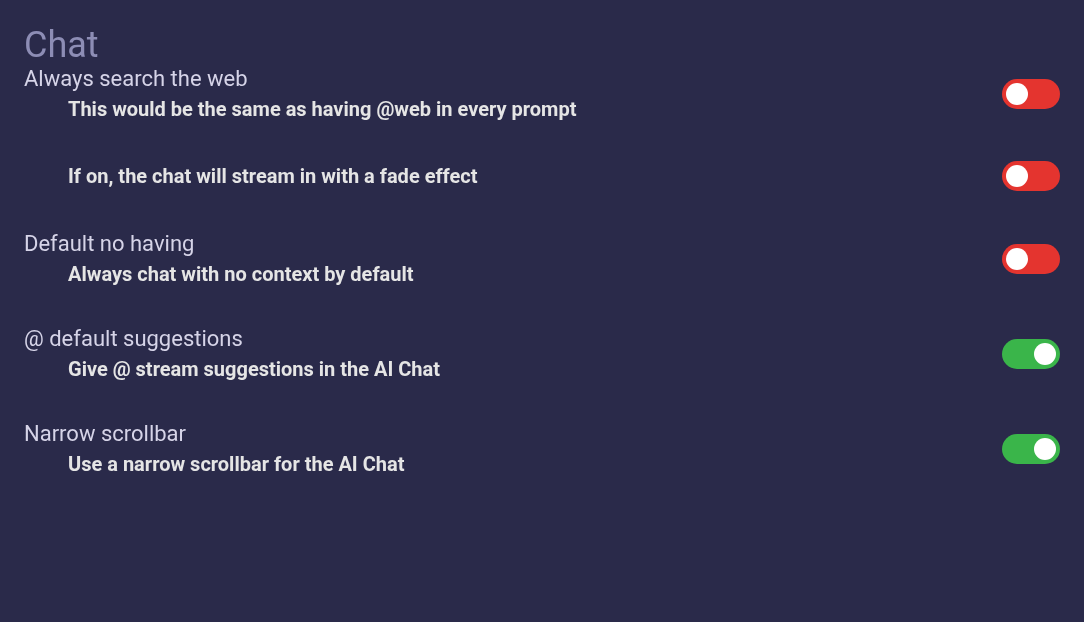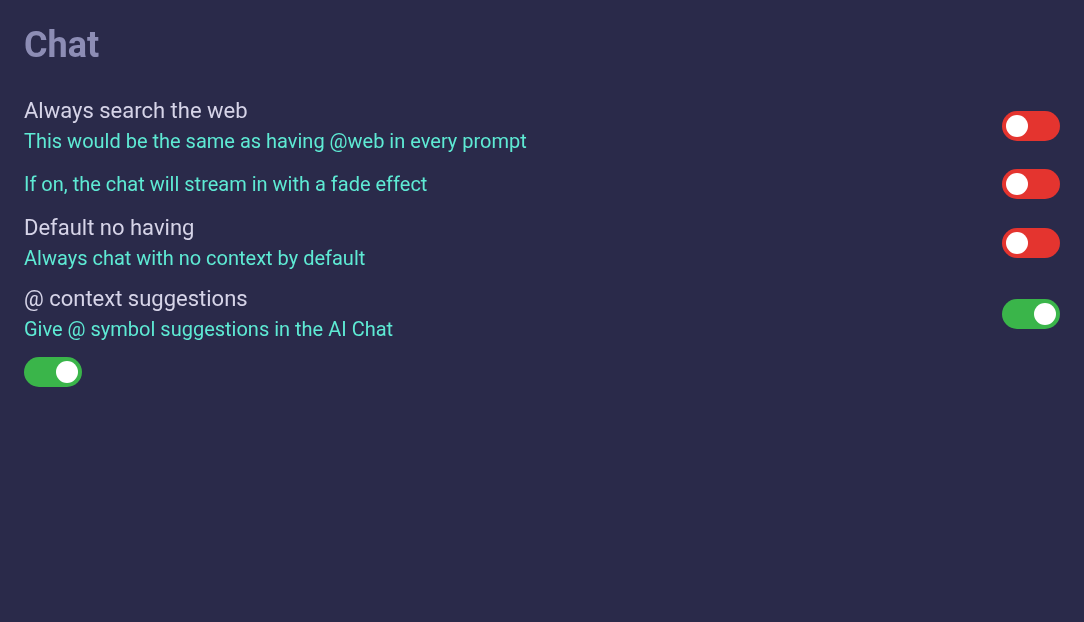--- a/index.html
+++ b/index.html
@@ -10,48 +10,48 @@
     body {
       background-color: #2a2a4a;
       font-family: -apple-system, BlinkMacSystemFont, "Segoe UI", Roboto, sans-serif;
       width: 1084px;
       height: 622px;
       padding: 24px;
       color: #d1d1e0;
     }
     .section-title {
       font-size: 36px;
-      font-weight: 700;
+      font-weight: 400;
       color: #8d8db5;
-      margin-bottom: 32px;
     }
     .settings-list {
       display: flex;
       flex-direction: column;
-      gap: 16px;
+      gap: 40px;
     }
     .setting-row {
       display: flex;
       justify-content: space-between;
       align-items: center;
     }
     .setting-text {
       display: flex;
       flex-direction: column;
       gap: 6px;
     }
     .setting-label {
       font-size: 22px;
       font-weight: 400;
       color: #d6d4e8;
     }
     .setting-description {
       font-size: 20px;
-      font-weight: 400;
-      color: #5eead4;
+      font-weight: 700;
+      color: #e5e5e5;
+      margin-left: 44px;
     }
     .toggle {
       position: relative;
       width: 58px;
       height: 30px;
       border-radius: 15px;
       cursor: pointer;
       transition: background-color 0.2s;
     }
     .toggle-knob {
@@ -107,27 +107,31 @@
       <div class="setting-label">Default no having</div>
       <div class="setting-description">Always chat with no context by default</div>
     </div>
     <div class="toggle off">
       <div class="toggle-knob"></div>
     </div>
   </div>
 
   <div class="setting-row">
     <div class="setting-text">
-      <div class="setting-label">@ context suggestions</div>
-      <div class="setting-description">Give @ symbol suggestions in the AI Chat</div>
+      <div class="setting-label">@ default suggestions</div>
+      <div class="setting-description">Give @ stream suggestions in the AI Chat</div>
     </div>
     <div class="toggle on">
       <div class="toggle-knob"></div>
     </div>
   </div>
 
   <div class="setting-row">
+    <div class="setting-text">
+      <div class="setting-label">Narrow scrollbar</div>
+      <div class="setting-description">Use a narrow scrollbar for the AI Chat</div>
+    </div>
     <div class="toggle on">
       <div class="toggle-knob"></div>
     </div>
   </div>
 
 </div>
 
 </body></html>

